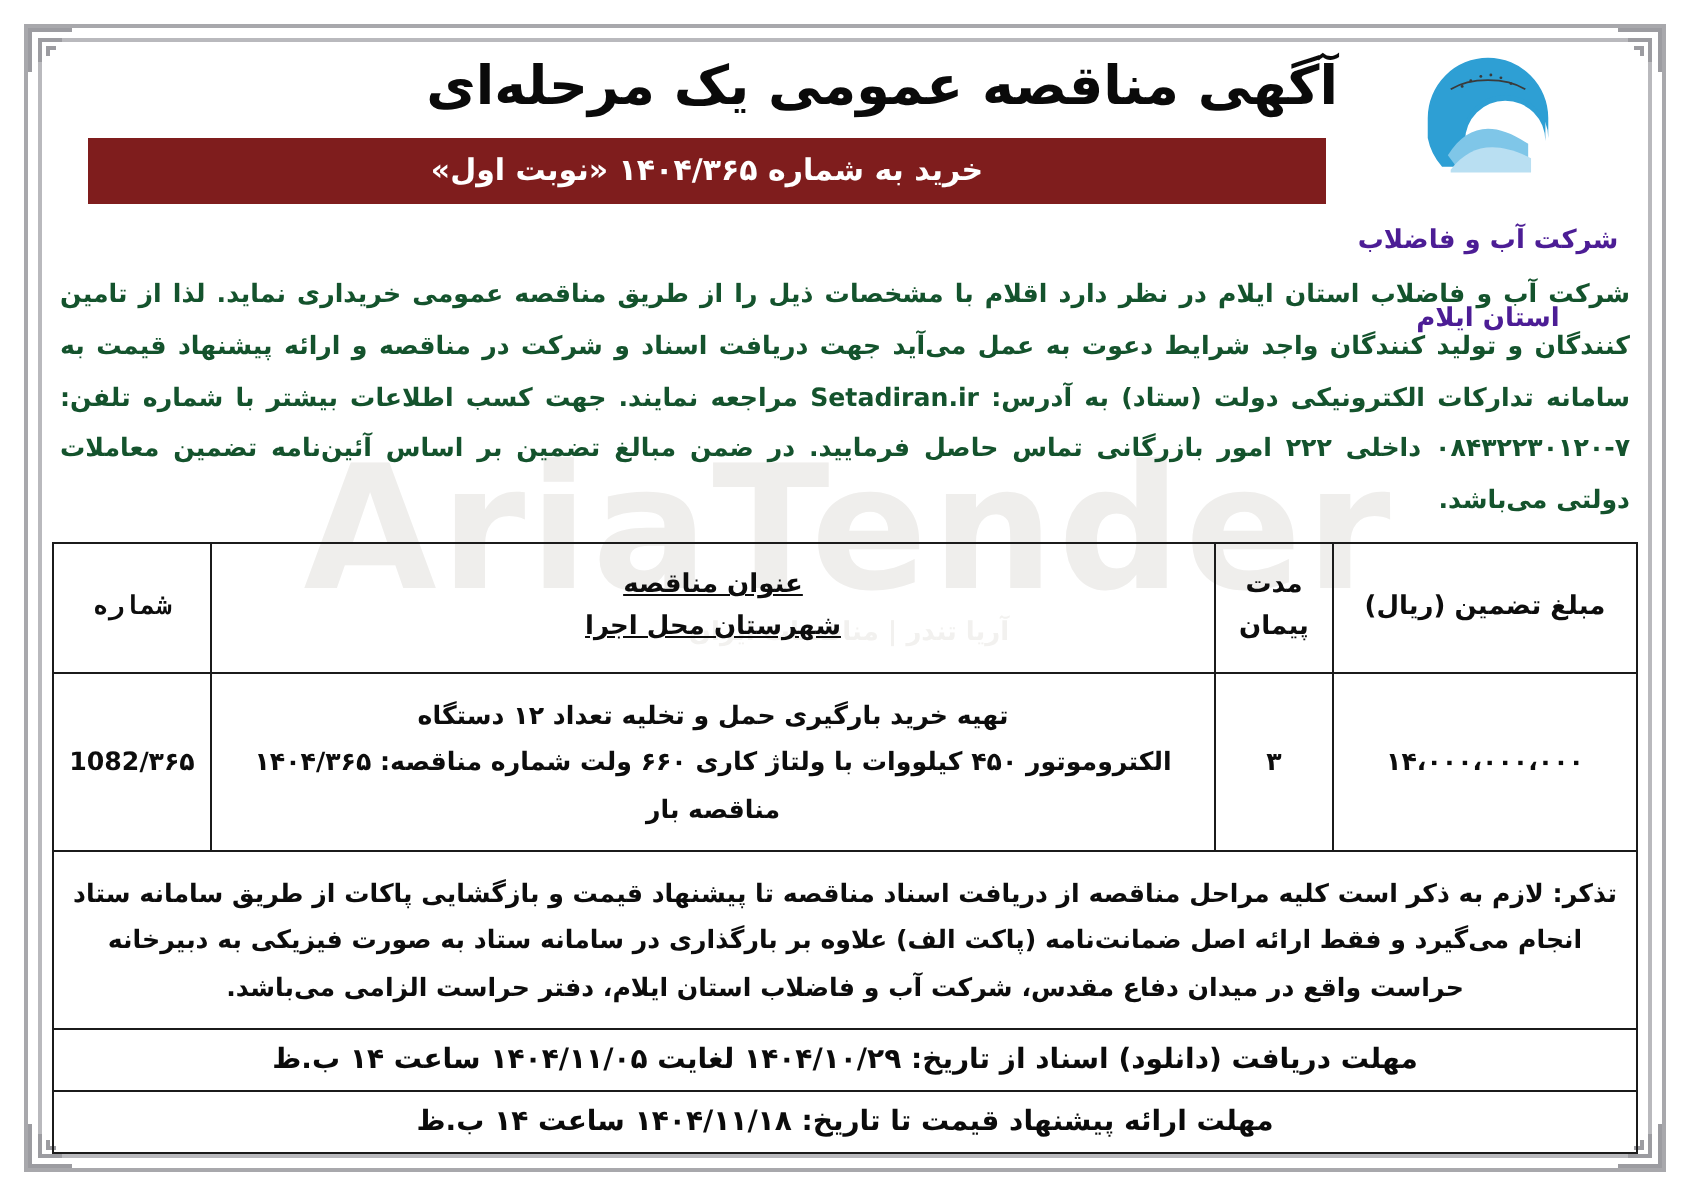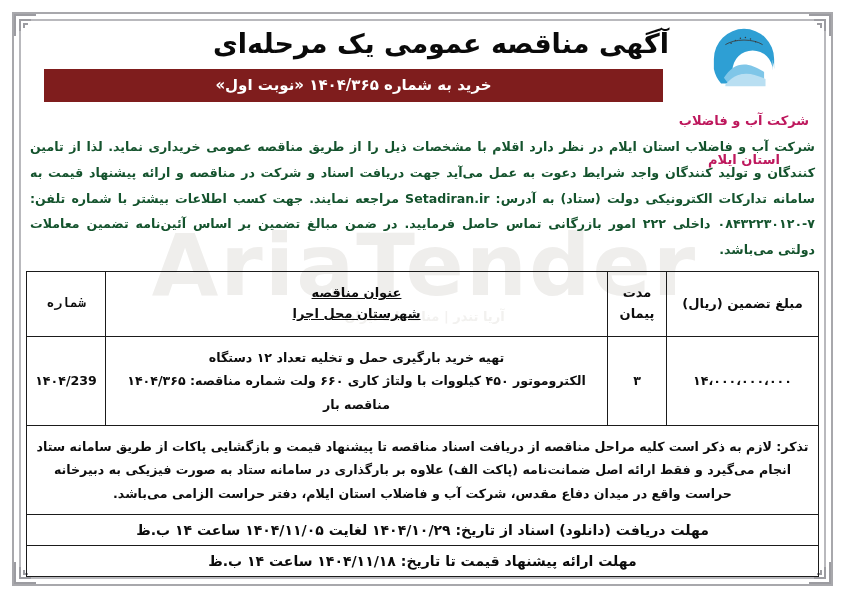--- a/index.html
+++ b/index.html
@@ -112,21 +112,21 @@
   .logo-box {
     width: 74px;
     height: 66px;
     margin: 0 auto 3px auto;
     position: relative;
     background: #ffffff;
   }
   .brand-name {
     font-size: 13px;
     font-weight: bold;
-    color: #be185d;
+    color: #4c1d95;
     line-height: 1.45;
     margin-top: 20px;
   }
   .header-main {
     flex: 1 1 auto;
     padding-left: 4px;
   }
   .main-title {
     font-size: 27px;
     font-weight: bold;
@@ -321,21 +321,21 @@
         </tr>
       </thead>
       <tbody>
         <tr>
           <td class="amount">۱۴،۰۰۰،۰۰۰،۰۰۰</td>
           <td>۳</td>
           <td>
             <div>تهیه خرید بارگیری حمل و تخلیه تعداد ۱۲ دستگاه</div>
             <div>الکتروموتور ۴۵۰ کیلووات با ولتاژ کاری ۶۶۰ ولت شماره مناقصه: ۱۴۰۴/۳۶۵ مناقصه بار</div>
           </td>
-          <td>۱۴۰۴/239</td>
+          <td>1082/۳۶۵</td>
         </tr>
         <tr class="note-row">
           <td colspan="4">تذکر: لازم به ذکر است کلیه مراحل مناقصه از دریافت اسناد مناقصه تا پیشنهاد قیمت و بازگشایی پاکات از طریق سامانه ستاد انجام می‌گیرد و فقط ارائه اصل ضمانت‌نامه (پاکت الف) علاوه بر بارگذاری در سامانه ستاد به صورت فیزیکی به دبیرخانه حراست واقع در میدان دفاع مقدس، شرکت آب و فاضلاب استان ایلام، دفتر حراست الزامی می‌باشد.</td>
         </tr>
       </tbody>
     </table>
 
     <table class="deadlines">
       <tbody>
         <tr>

